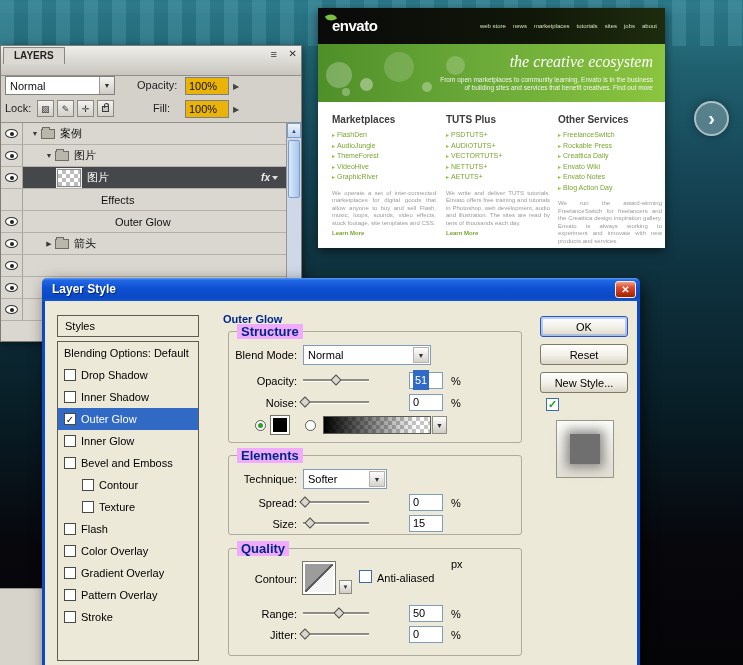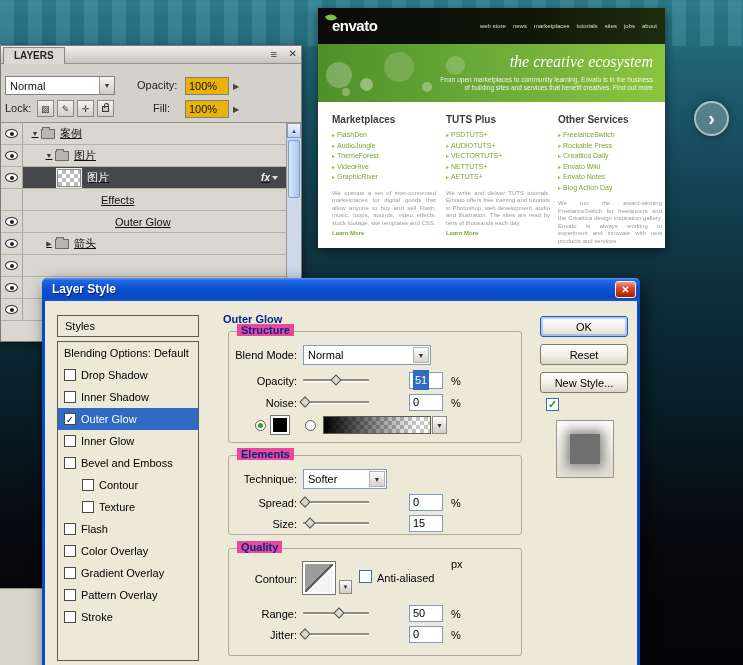--- a/index.html
+++ b/index.html
@@ -40,21 +40,21 @@
   .wcol { position:absolute; top:12px; width:104px; }
   .wh { font-size:10px; font-weight:bold; color:#3c3c3c; margin-bottom:5px; }
   .wl { font-size:7px; line-height:9.5px; color:#79a52f; cursor:pointer; }
   .blt { color:#8cc63f; font-size:6px; margin-right:2px; }
   .wp { font-size:6px; line-height:7.5px; color:#9a9a9a; margin-top:7px; text-align:justify; }
   .wmore { font-size:6px; color:#79a52f; font-weight:bold; margin-top:3px; cursor:pointer; }
 
   
   .lp { position:absolute; left:0; top:45px; width:302px; height:297px; background:#d4d1ca;
     border:1px solid #7e7b74; box-shadow:2px 2px 8px rgba(0,0,0,.45); font-size:11px; color:#111; }
-  .lp-tb { position:absolute; left:0; top:0; right:0; height:18px;
+  .lp-tb { position:absolute; left:0; top:0; right:0; height:30px;
     background:linear-gradient(180deg,#efeeea,#c9c6bf); border-bottom:1px solid #94918a; }
   .lp-tab { position:absolute; left:2px; top:1px; height:17px; padding:2px 10px 0; background:#dcd9d2;
     border:1px solid #8a877f; border-bottom:none; font-size:10px; font-weight:bold; color:#222; }
   .lp-menu { position:absolute; right:24px; top:2px; font-size:11px; color:#333; cursor:pointer; }
   .lp-x { position:absolute; right:4px; top:2px; font-size:10px; color:#333; cursor:pointer; }
   .lp-label { position:absolute; font-size:11px; color:#222; }
   .combo2 { position:absolute; left:4px; top:30px; width:110px; height:19px; background:#fff;
     border:1px solid #82807a; display:flex; align-items:center; padding-left:4px; font-size:11px; cursor:pointer; }
   .combo2 .cbtn { position:absolute; right:0; top:0; bottom:0; width:15px;
     background:linear-gradient(#f6f5f2,#cfccc5); border-left:1px solid #9a978f;
@@ -62,21 +62,21 @@
   .valbox { position:absolute; width:44px; height:18px; background:#eab308; border:1px solid #82807a;
     font-size:11px; padding:2px 3px 0; }
   .valarrow { position:absolute; font-size:8px; color:#444; }
   .lkbtn { position:absolute; top:54px; width:17px; height:17px; background:linear-gradient(#f4f3f0,#d2cfc8);
     border:1px solid #8c8981; display:flex; align-items:center; justify-content:center; font-size:9px; color:#333; cursor:pointer; }
   .lock-shape { width:7px; height:6px; border:1px solid #3a3a3a; position:relative; background:#c9c6bf; }
   .lock-shape::before { content:''; position:absolute; top:-4px; left:1px; width:3px; height:4px;
     border:1px solid #3a3a3a; border-bottom:none; border-radius:3px 3px 0 0; }
   .lp-sep { position:absolute; left:0; right:0; top:76px; height:1px; background:#95928a; }
   .lp-rows { position:absolute; left:0; top:77px; right:15px; bottom:0; background:#dad7d0; }
-  .lp-row { display:flex; align-items:center; height:22px; border-bottom:1px solid #b4b1aa;text-decoration:underline; }
+  .lp-row { display:flex; align-items:center; height:22px; border-bottom:1px solid #b4b1aa; }
   .eyec { width:22px; align-self:stretch; border-right:1px solid #a7a49d; display:flex;
     align-items:center; justify-content:center; flex:none; cursor:pointer; }
   .row-rest { flex:1; align-self:stretch; display:flex; align-items:center; }
   .row-rest.dark { background:#46474b; color:#fff; }
   .eye { width:13px; height:9px; border:1px solid #333; border-radius:50%; background:#fdfdfb; position:relative; }
   .eye::after { content:''; position:absolute; left:50%; top:50%; width:4px; height:4px; margin:-2px 0 0 -2px;
     border-radius:50%; background:#222; }
   .tri { width:12px; font-size:7px; color:#3a3a3a; text-align:center; flex:none; cursor:pointer; }
   .folder { width:14px; height:10px; background:#b9b6ae; border:1px solid #6e6b64; position:relative;
     margin-right:5px; flex:none; }
@@ -112,22 +112,22 @@
     padding:4px 0 0 7px; }
   .styleslist { position:absolute; left:12px; top:40px; width:142px; height:320px; border:1px solid #5c5c54; }
   .st-row { display:flex; align-items:center; height:22px; padding-left:6px; gap:5px; cursor:pointer; }
   .st-row.on { background:#316ac5; color:#fff; }
   .st-row.ind { padding-left:24px; }
   .cb { width:12px; height:12px; background:#fff; border:1px solid #4a4a44; flex:none;
     display:flex; align-items:center; justify-content:center; font-size:10px; color:#111; cursor:pointer; }
 
   .panel-title { position:absolute; left:178px; top:12px; font-weight:bold; color:#00268c; }
   .grp { position:absolute; left:183px; width:294px; border:1px solid #aeab9e; border-radius:3px; }
-  .grp-legend { position:absolute; top:-8px; left:8px; background:#ec4899; padding:0 4px;
-    font-weight:bold; color:#00268c; font-size:11px; }
+  .grp-legend { position:absolute; top:-8px; left:8px; background:#f0abfc; padding:0 4px;
+    font-weight:bold; color:#00268c; font-size:13px; }
   .flabel { position:absolute; width:68px; text-align:right; color:#000; }
   .combo { position:absolute; height:20px; background:#fff; border:1px solid #7f9db9;
     display:flex; align-items:center; padding-left:4px; cursor:pointer; }
   .combo .cbtn { position:absolute; right:1px; top:1px; bottom:1px; width:16px;
     background:linear-gradient(#fdfdfd,#d6d2cc); border:1px solid #b6b2aa;
     display:flex; align-items:center; justify-content:center; font-size:7px; color:#333; }
   .slider { position:absolute; height:12px; cursor:pointer; }
   .slider .trk { position:absolute; left:0; right:0; top:5px; height:3px; background:#8f8c84; border-bottom:1px solid #fff; }
   .slider .th { position:absolute; top:2px; width:8px; height:8px; margin-left:-4px;
     background:#dad7ce; border:1px solid #4e4e48; transform:rotate(45deg); }

